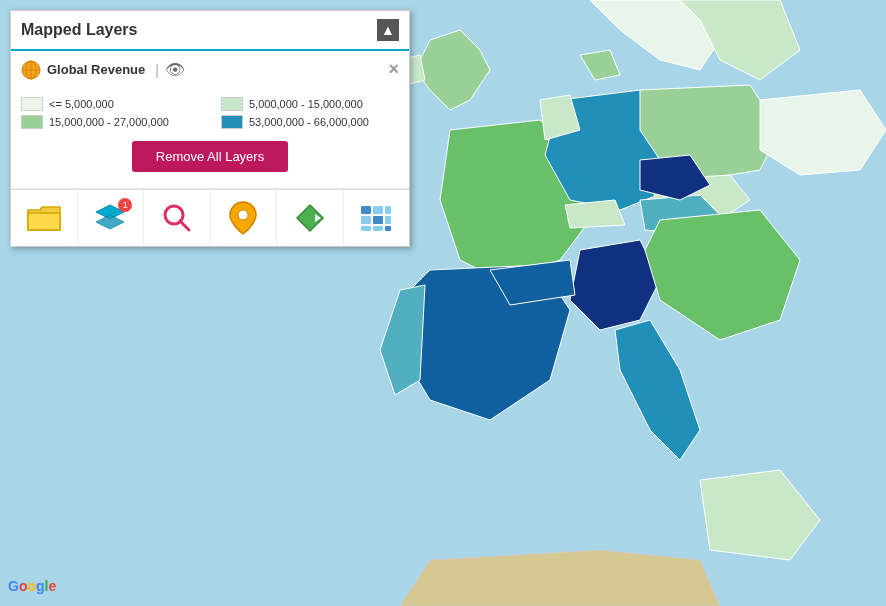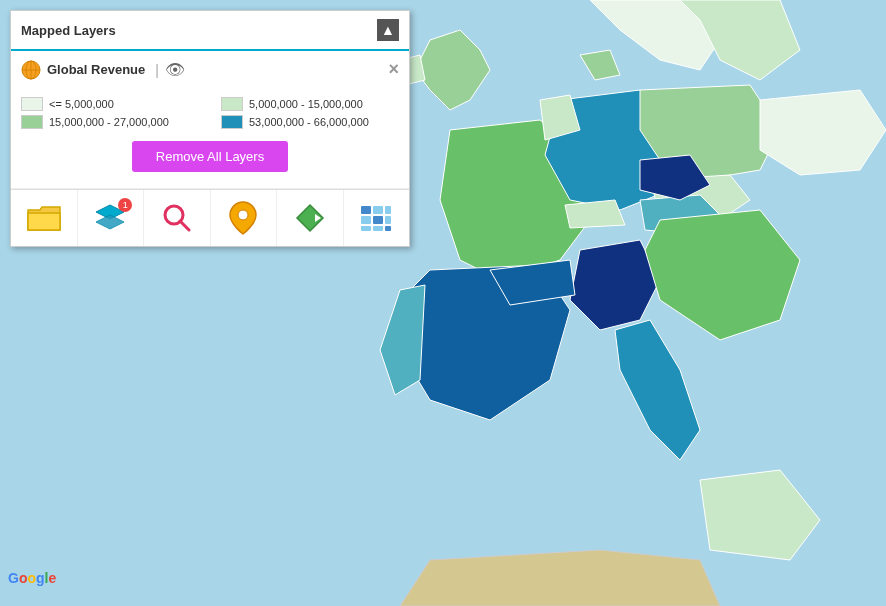--- a/index.html
+++ b/index.html
@@ -36,21 +36,21 @@
       background: #fff;
       border-bottom: 2px solid #00aacc;
       padding: 8px 10px;
       display: flex;
       justify-content: space-between;
       align-items: center;
     }
 
     .panel-title {
       font-weight: bold;
-      font-size: 13px;
+      font-size: 16px;
       color: #333;
     }
 
     .panel-collapse-btn {
       background: #555;
       color: #fff;
       border: none;
       width: 22px;
       height: 22px;
       cursor: pointer;
@@ -114,21 +114,21 @@
     .legend-swatch {
       width: 22px;
       height: 14px;
       border: 1px solid #ccc;
       flex-shrink: 0;
     }
 
     .remove-btn {
       display: block;
       margin: 12px auto 8px;
-      background: #d946ef;
+      background: #be185d;
       color: #fff;
       border: none;
       padding: 8px 24px;
       font-size: 13px;
       cursor: pointer;
       border-radius: 3px;
     }
 
     .toolbar {
       display: flex;
@@ -145,21 +145,21 @@
       border-right: 1px solid #eee;
     }
 
     .toolbar-item:last-child {
       border-right: none;
     }
 
     
     .google-logo {
       position: absolute;
-      bottom: 20px;
+      bottom: 12px;
       left: 8px;
       font-size: 14px;
       font-weight: bold;
       color: #666;
     }
 
     
     .layers-wrapper {
       position: relative;
     }

